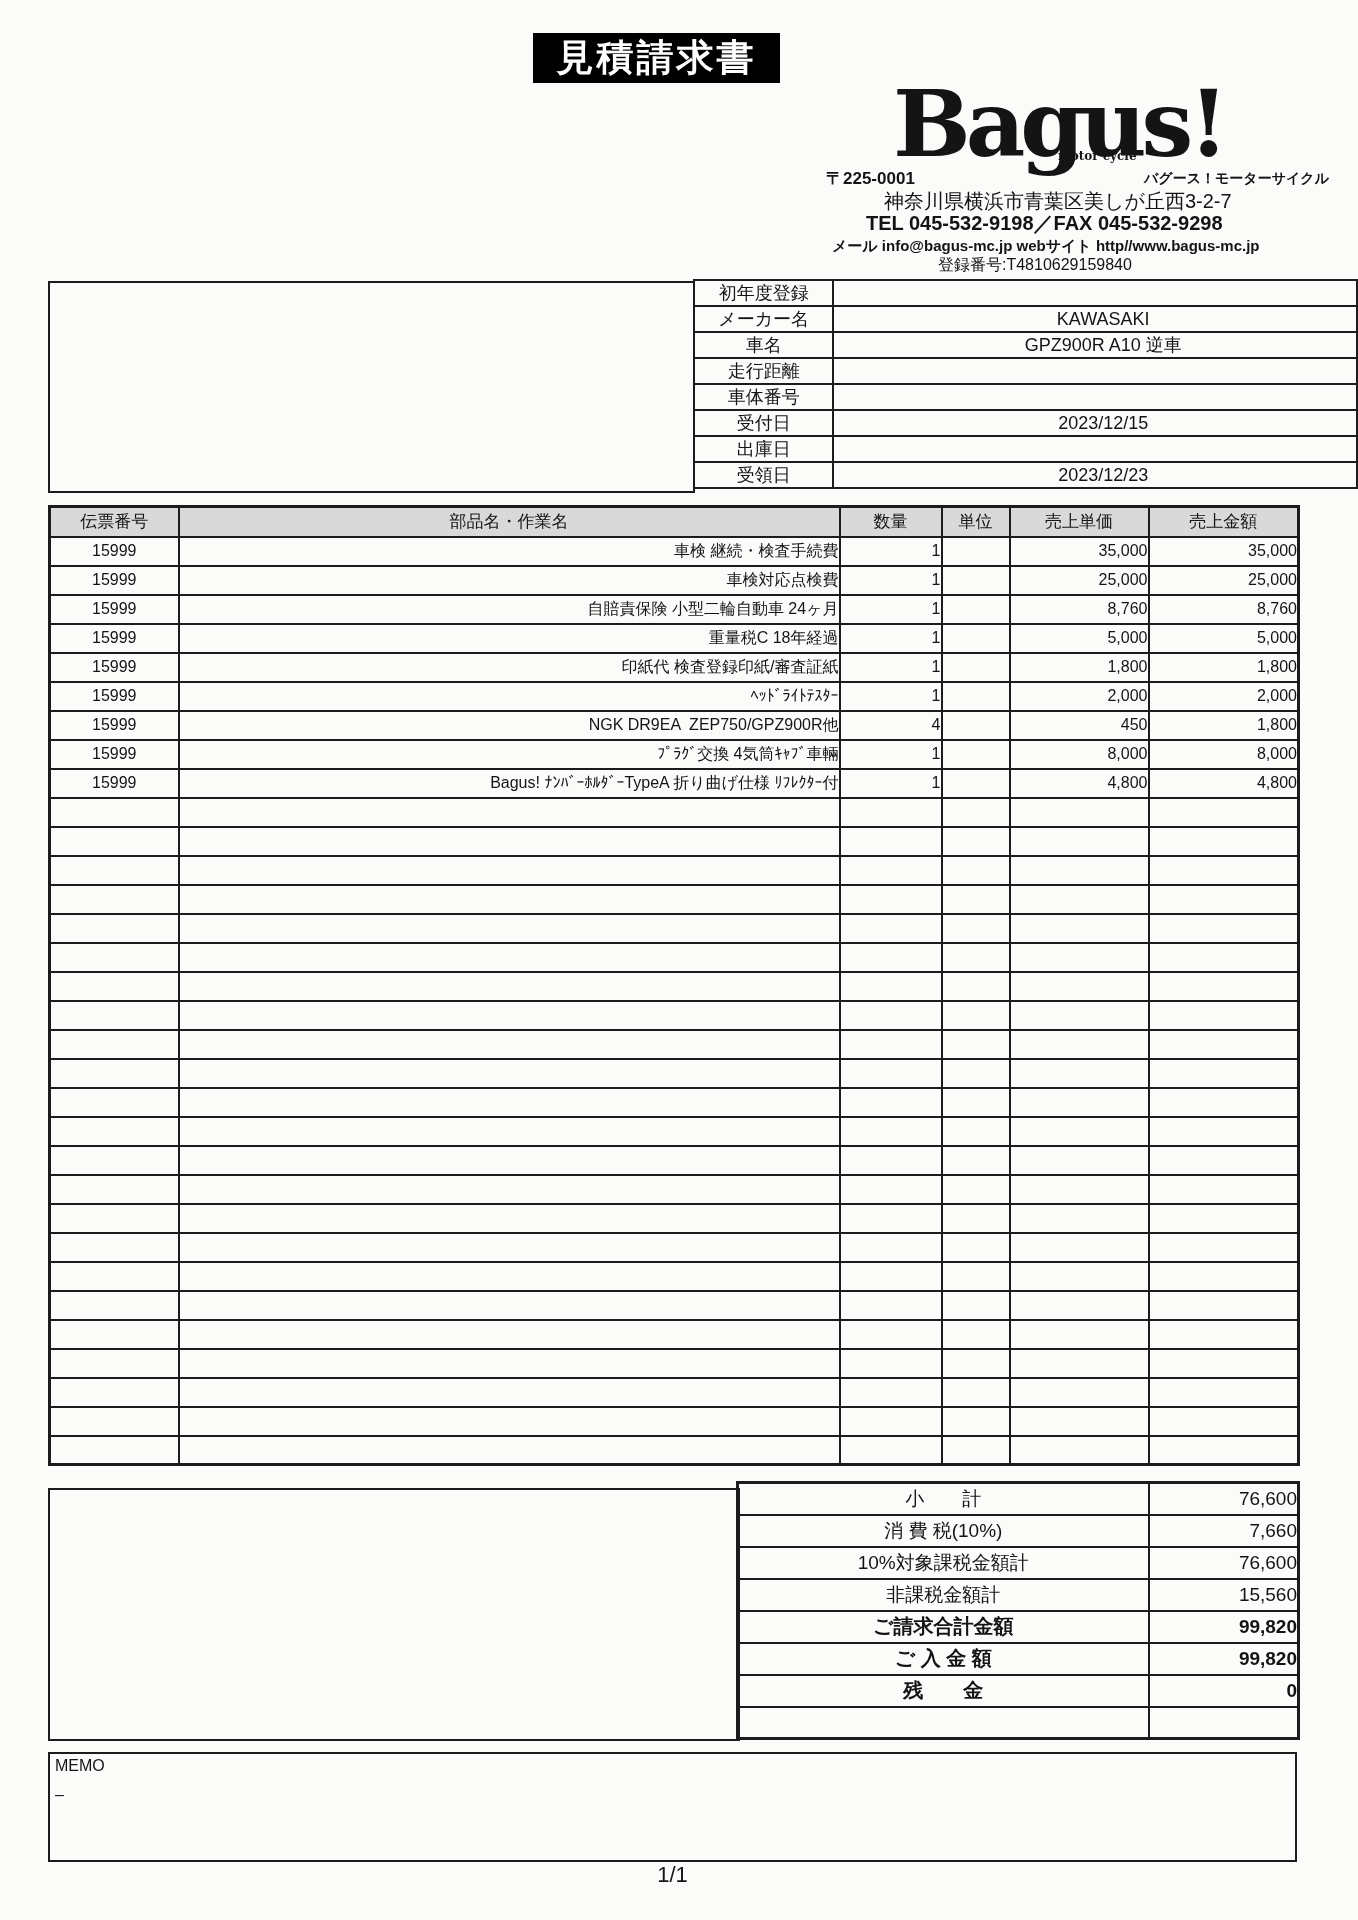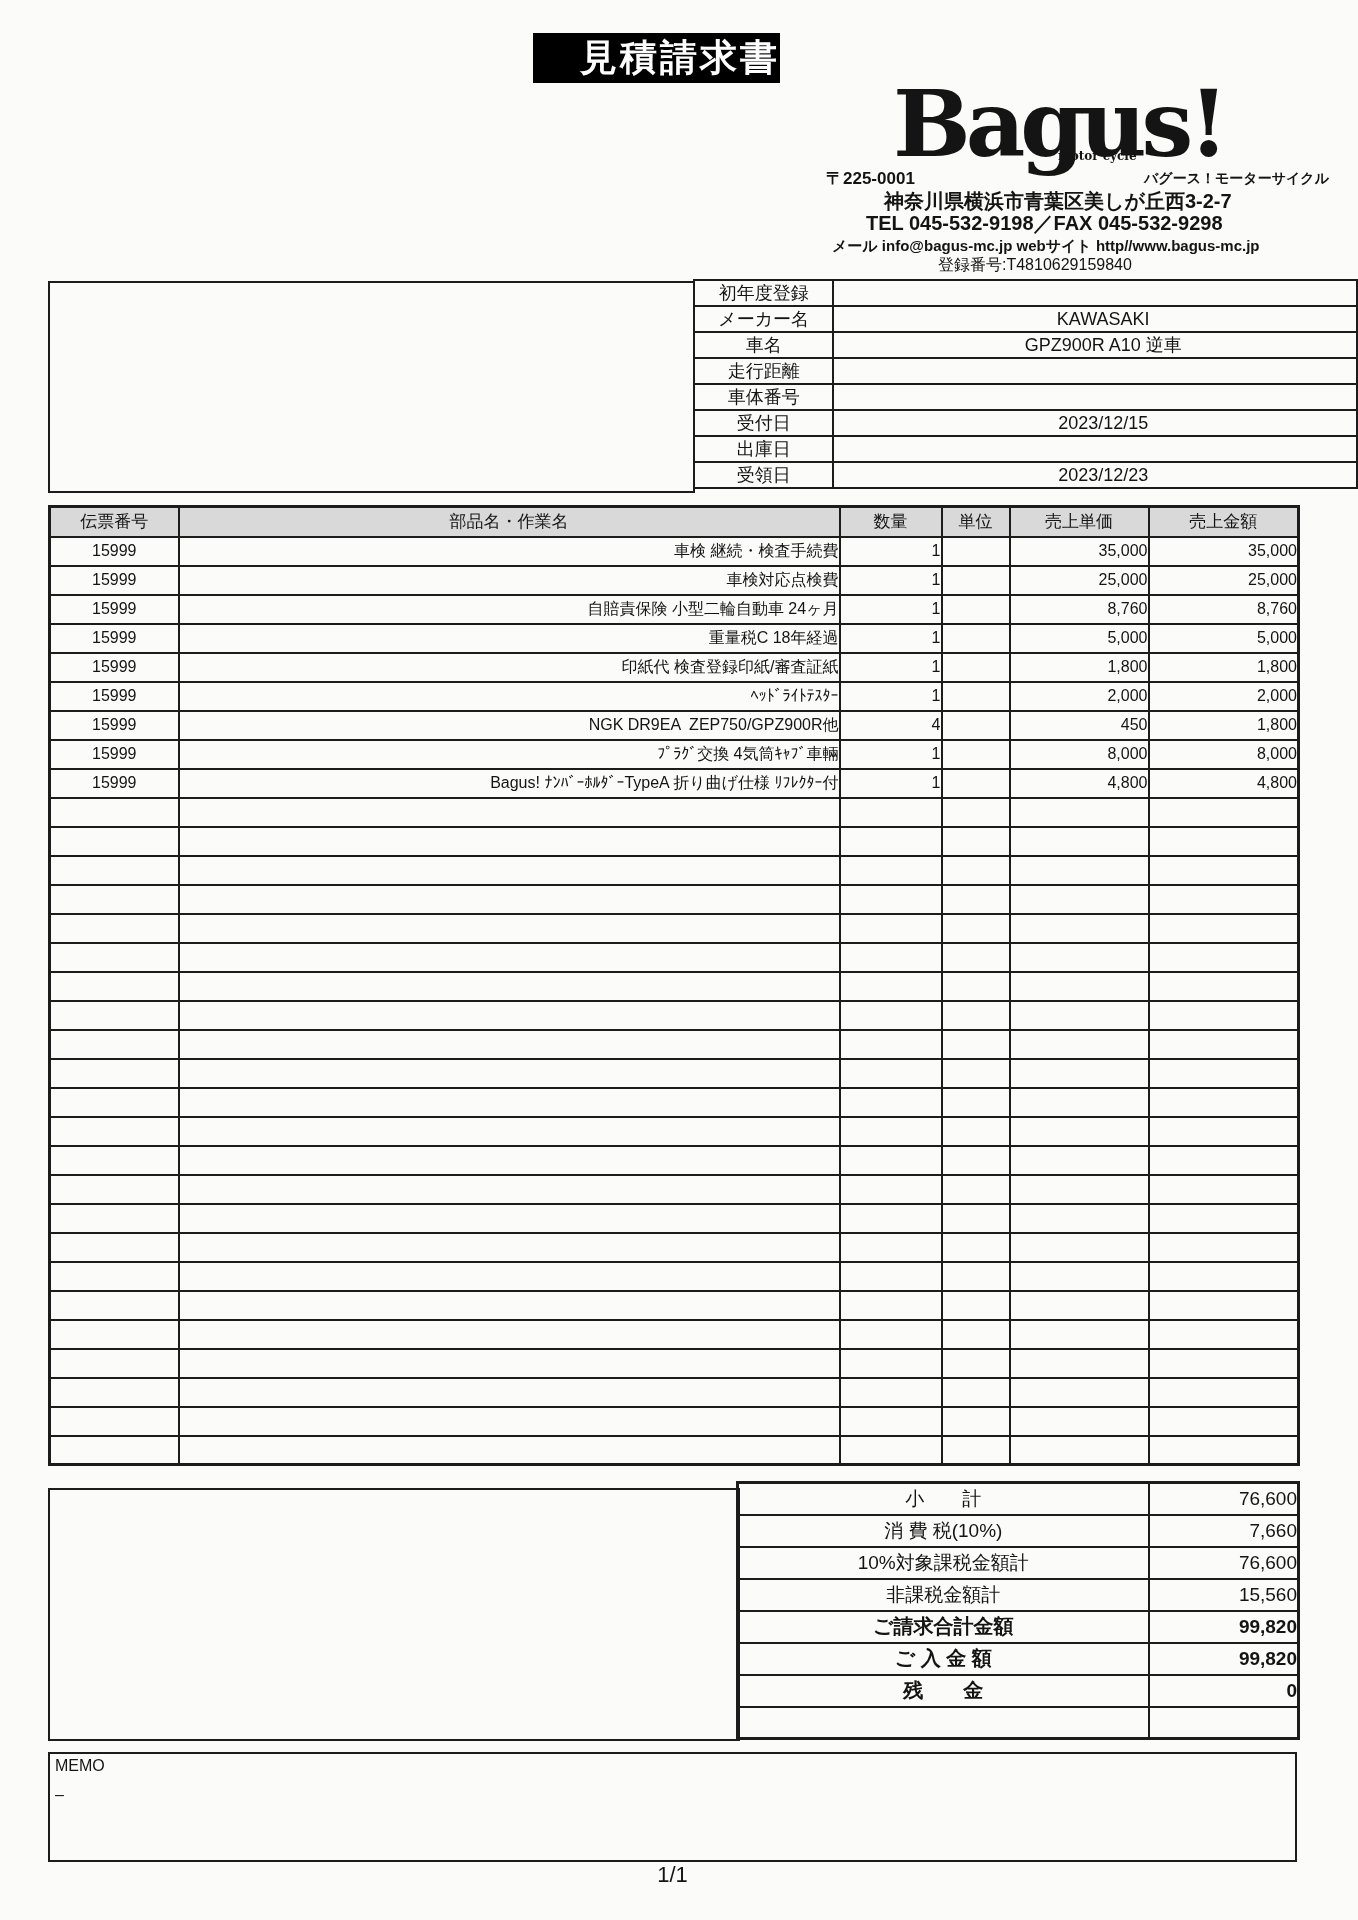--- a/index.html
+++ b/index.html
@@ -9,36 +9,36 @@
     margin:0 auto;
     background:#fbfbfa;
     font-family:"Liberation Sans","DejaVu Sans",sans-serif;
     color:#141414;
     overflow:hidden;
   }
   
   .title-box{
     position:absolute;left:533px;top:33px;width:247px;height:50px;
     background:#000;color:#fff;
-    display:flex;align-items:center;justify-content:flex-end;
+    display:flex;align-items:center;justify-content:center;
     font-size:37px;font-weight:bold;letter-spacing:3px;
   }
   .logo-text{
     position:absolute;left:893px;top:78px;
     font-family:"DejaVu Serif","Liberation Serif",serif;
     font-weight:bold;font-size:92px;line-height:1;letter-spacing:-5px;
   }
   .logo-sub{
     position:absolute;left:1058px;top:150px;
     font-family:"DejaVu Serif","Liberation Serif",serif;
     font-weight:bold;font-size:12px;line-height:1;
   }
   .logo-kana{position:absolute;left:1144px;top:170px;font-size:14px;font-weight:bold;line-height:1.2;}
   .postal   {position:absolute;left:826px;top:169px;font-size:17px;font-weight:bold;line-height:1.2;}
-  .addr     {position:absolute;left:884px;top:189px;font-size:20px;font-weight:bold;line-height:1.2;}
+  .addr     {position:absolute;left:884px;top:189px;font-size:20px;font-weight:normal;line-height:1.2;}
   .telfax   {position:absolute;left:866px;top:211px;font-size:20px;font-weight:bold;line-height:1.2;}
   .mailweb  {position:absolute;left:832px;top:237px;font-size:15px;font-weight:bold;line-height:1.2;}
   .regnum   {position:absolute;left:938px;top:255px;font-size:16px;line-height:1.2;}
 
   
   .cust-box{position:absolute;left:48px;top:281px;width:643px;height:208px;border:2px solid #1c1c1c;}
   .note-box{position:absolute;left:48px;top:1488px;width:688px;height:249px;border:2px solid #1c1c1c;}
   .memo-box{position:absolute;left:48px;top:1752px;width:1249px;height:110px;border:2px solid #1c1c1c;box-sizing:border-box;}
   .memo-label{font-size:16px;padding:2px 0 0 5px;line-height:1.3;}
   .memo-content{font-size:16px;padding:8px 0 0 5px;line-height:1.2;}

